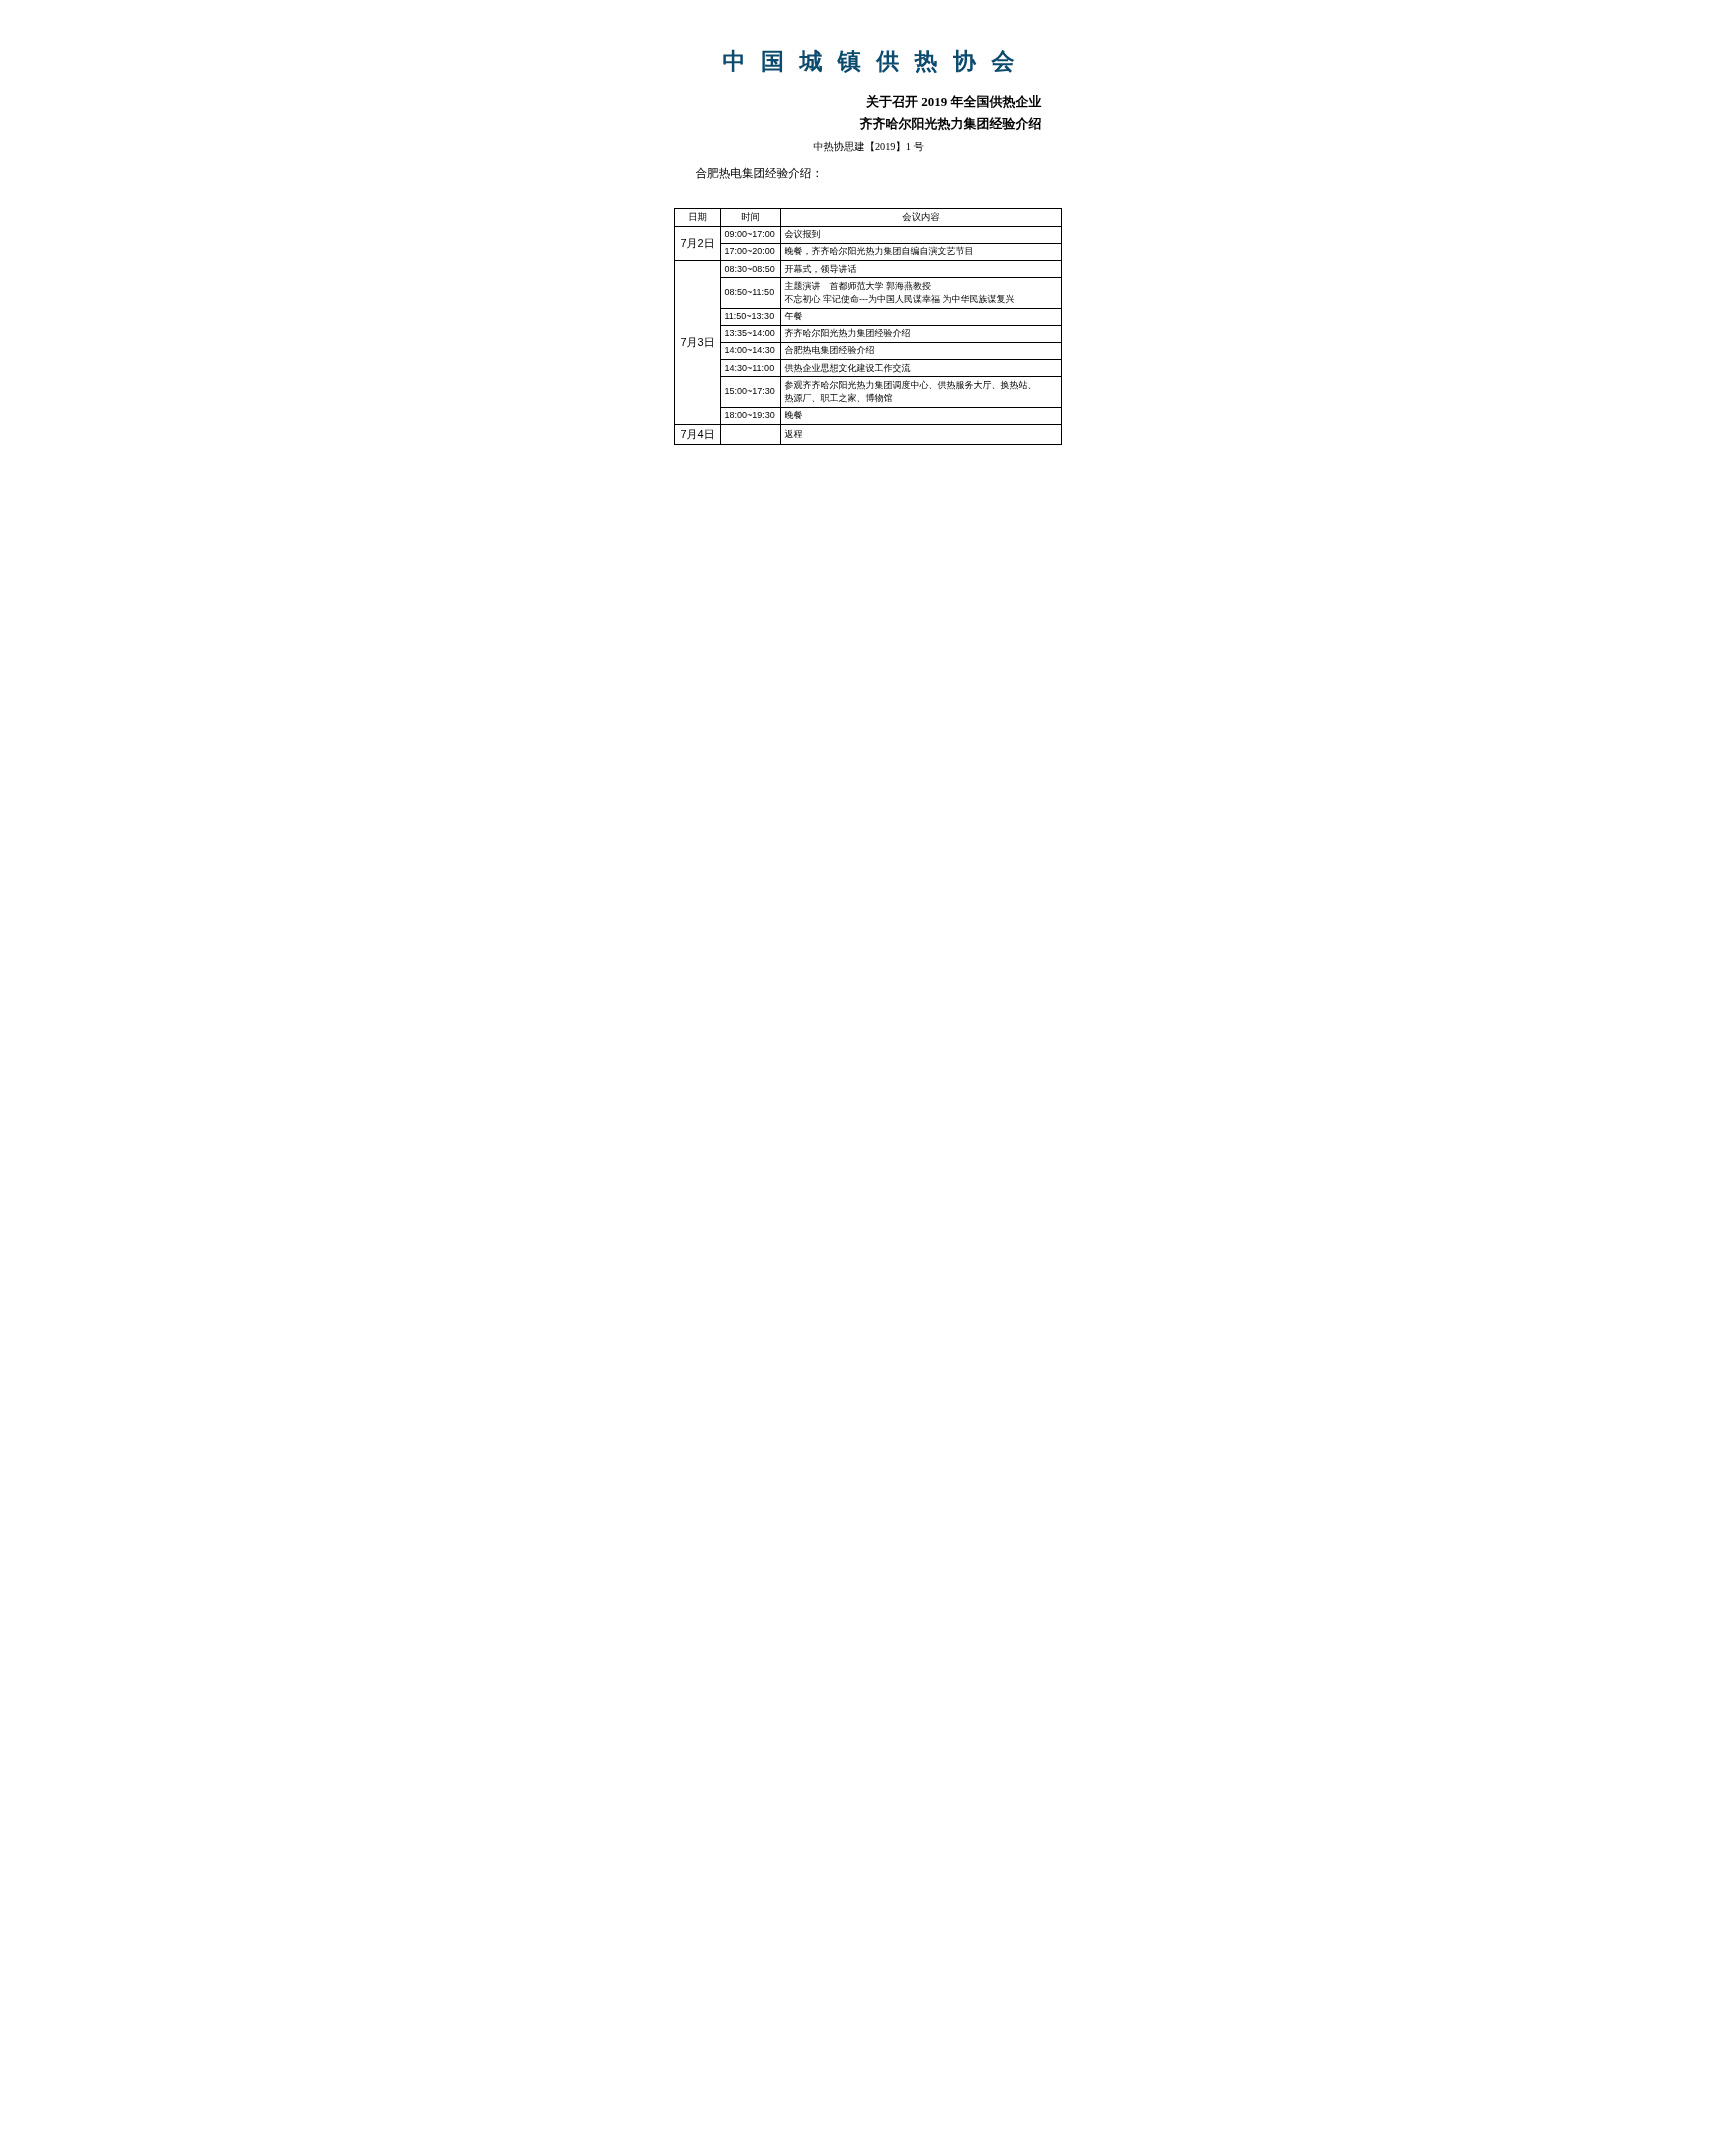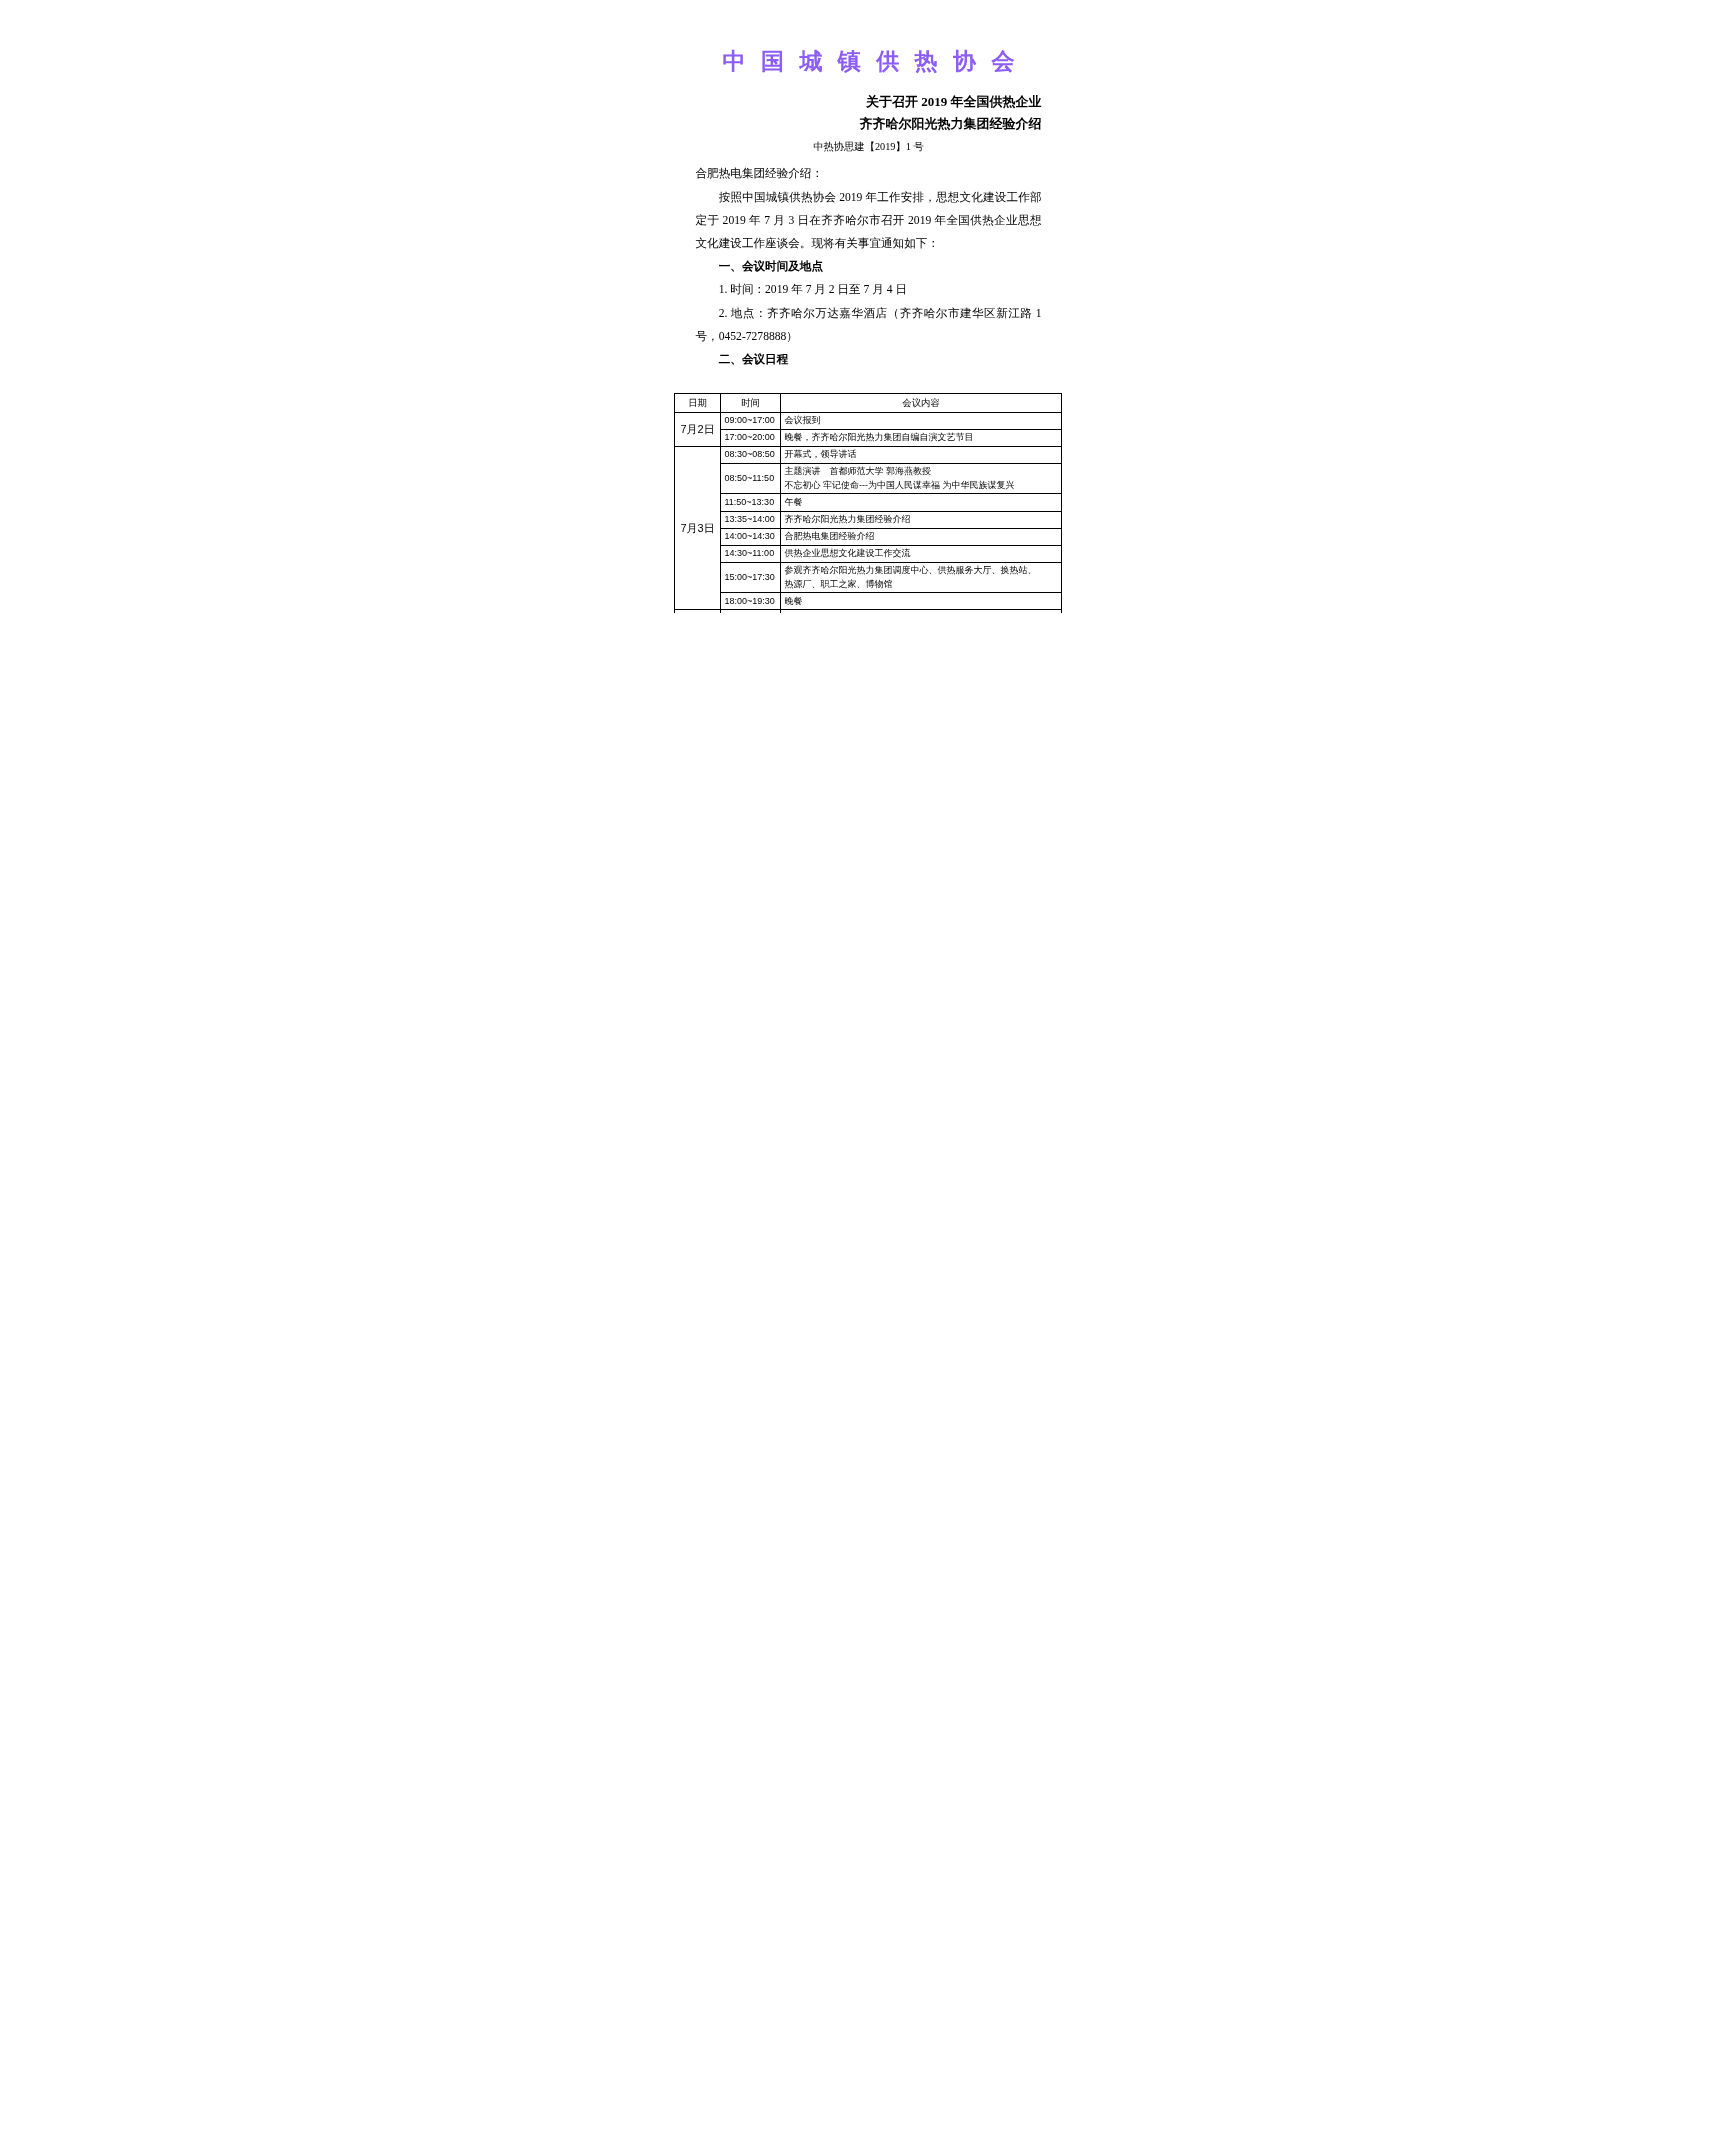--- a/index.html
+++ b/index.html
@@ -50,32 +50,25 @@
   }
   td.date-cell{text-align:center;font-size:11px;white-space:nowrap;}
   td.time-cell{text-align:left;white-space:nowrap;padding-left:0.9px;padding-right:0.9px;}
   td.content-cell{text-align:left;padding-left:5.1px;}
   td.content-cell div{white-space:nowrap;}
 </style>
 </head>
 <body>
 
 <div class="page">
-  <h1 class="org-title" style="color: #8b5cf6;">中国城镇供热协会</h1>
+  <h1 class="org-title" style="color: #0c4a6e;">中国城镇供热协会</h1>
   <div class="doc-title">关于召开 2019 年全国供热企业</div>
   <div class="doc-title">齐齐哈尔阳光热力集团经验介绍</div>
   <div class="doc-num">中热协思建【2019】1 号</div>
   <div class="par salutation">合肥热电集团经验介绍：</div>
-  <div id="paragraphs">
-      <div class="par indent">按照中国城镇供热协会 2019 年工作安排，思想文化建设工作部定于 2019 年 7 月 3 日在齐齐哈尔市召开 2019 年全国供热企业思想文化建设工作座谈会。现将有关事宜通知如下：</div>
-      <div class="par indent bold">一、会议时间及地点</div>
-      <div class="par indent">1. 时间：2019 年 7 月 2 日至 7 月 4 日</div>
-      <div class="par indent">2. 地点：齐齐哈尔万达嘉华酒店（齐齐哈尔市建华区新江路 1 号，0452-7278888）</div>
-      <div class="par indent bold">二、会议日程</div>
-    </div>
   <table class="schedule">
       <colgroup>
         <col class="c-date">
         <col class="c-time">
         <col class="c-content">
       </colgroup>
       <thead>
         <tr>
           <th>日期</th>
           <th>时间</th>

